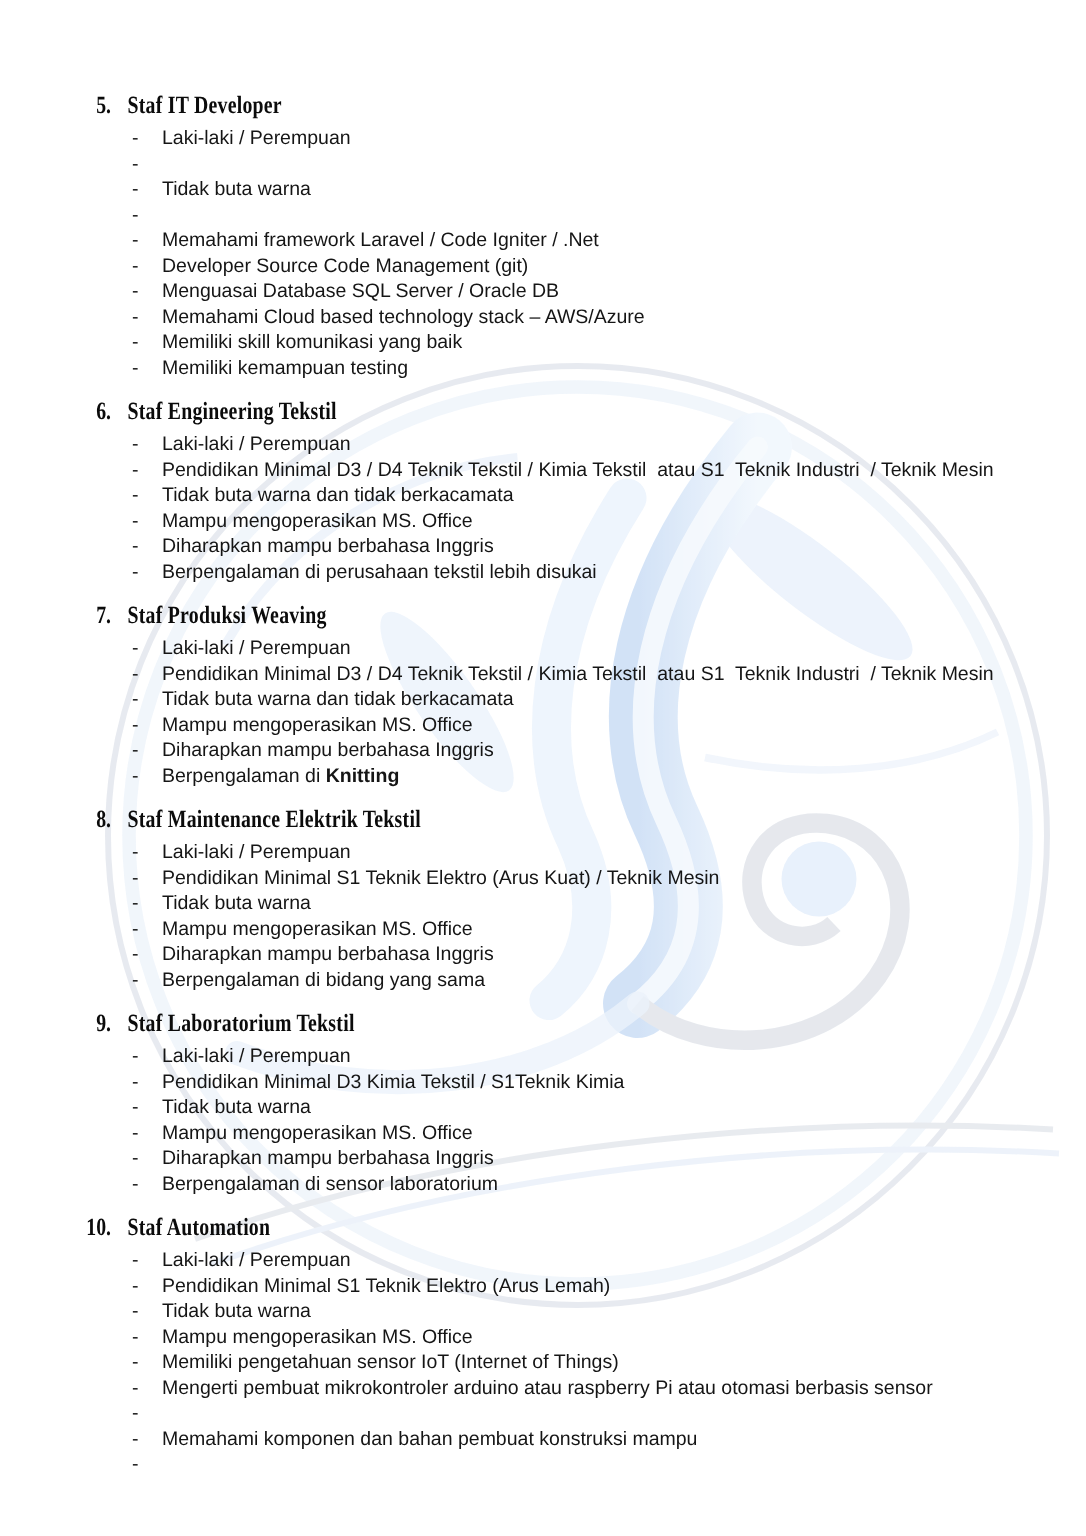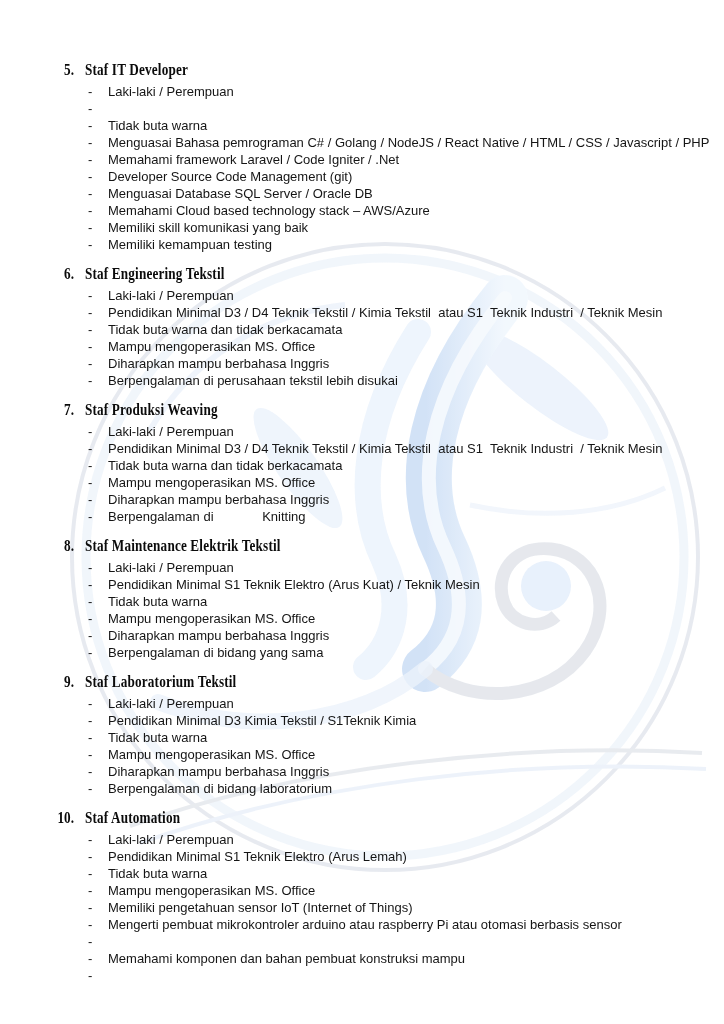--- a/index.html
+++ b/index.html
@@ -53,21 +53,21 @@
     white-space: nowrap;
   }
   .item {
     display: flex;
     line-height: 17px;
     font-size: 13px;
     padding-left: 88px;
   }
   .dash { width: 20px; flex: none; }
   .item-text { white-space: pre-wrap; }
-  .item-text b { font-weight: 400; margin-left: 45px; }
+  .item-text b { font-weight: 700; }
 </style>
 </head>
 <body>
 
 <div class="page">
 
   <svg class="watermark" viewBox="0 0 724 1024" aria-hidden="true">
     <defs>
       <linearGradient id="wmStem" x1="0" y1="0" x2="1" y2="0">
         <stop offset="0" stop-color="#aecbf0"></stop>
@@ -104,21 +104,20 @@
         </div>
         <div class="item">
           <span class="dash">-</span>
         </div>
         <div class="item">
           <span class="dash">-</span>
           <span class="item-text">Tidak buta warna</span>
         </div>
         <div class="item">
           <span class="dash">-</span>
-          <span class="item-text">Menguasai Bahasa pemrograman C# / Golang / NodeJS / React Native / HTML / CSS / Javascript / PHP</span>
         </div>
         <div class="item">
           <span class="dash">-</span>
           <span class="item-text">Memahami framework Laravel / Code Igniter / .Net</span>
         </div>
         <div class="item">
           <span class="dash">-</span>
           <span class="item-text">Developer Source Code Management (git)</span>
         </div>
         <div class="item">
@@ -248,21 +247,21 @@
         <div class="item">
           <span class="dash">-</span>
           <span class="item-text">Mampu mengoperasikan MS. Office</span>
         </div>
         <div class="item">
           <span class="dash">-</span>
           <span class="item-text">Diharapkan mampu berbahasa Inggris</span>
         </div>
         <div class="item">
           <span class="dash">-</span>
-          <span class="item-text">Berpengalaman di bidang laboratorium</span>
+          <span class="item-text">Berpengalaman di sensor laboratorium</span>
         </div>
       </div>
       <div class="section">
         <div class="sec-head">
           <span class="sec-num">10.</span>
           <span class="sec-title">Staf Automation</span>
         </div>
         <div class="item">
           <span class="dash">-</span>
           <span class="item-text">Laki-laki / Perempuan</span>

